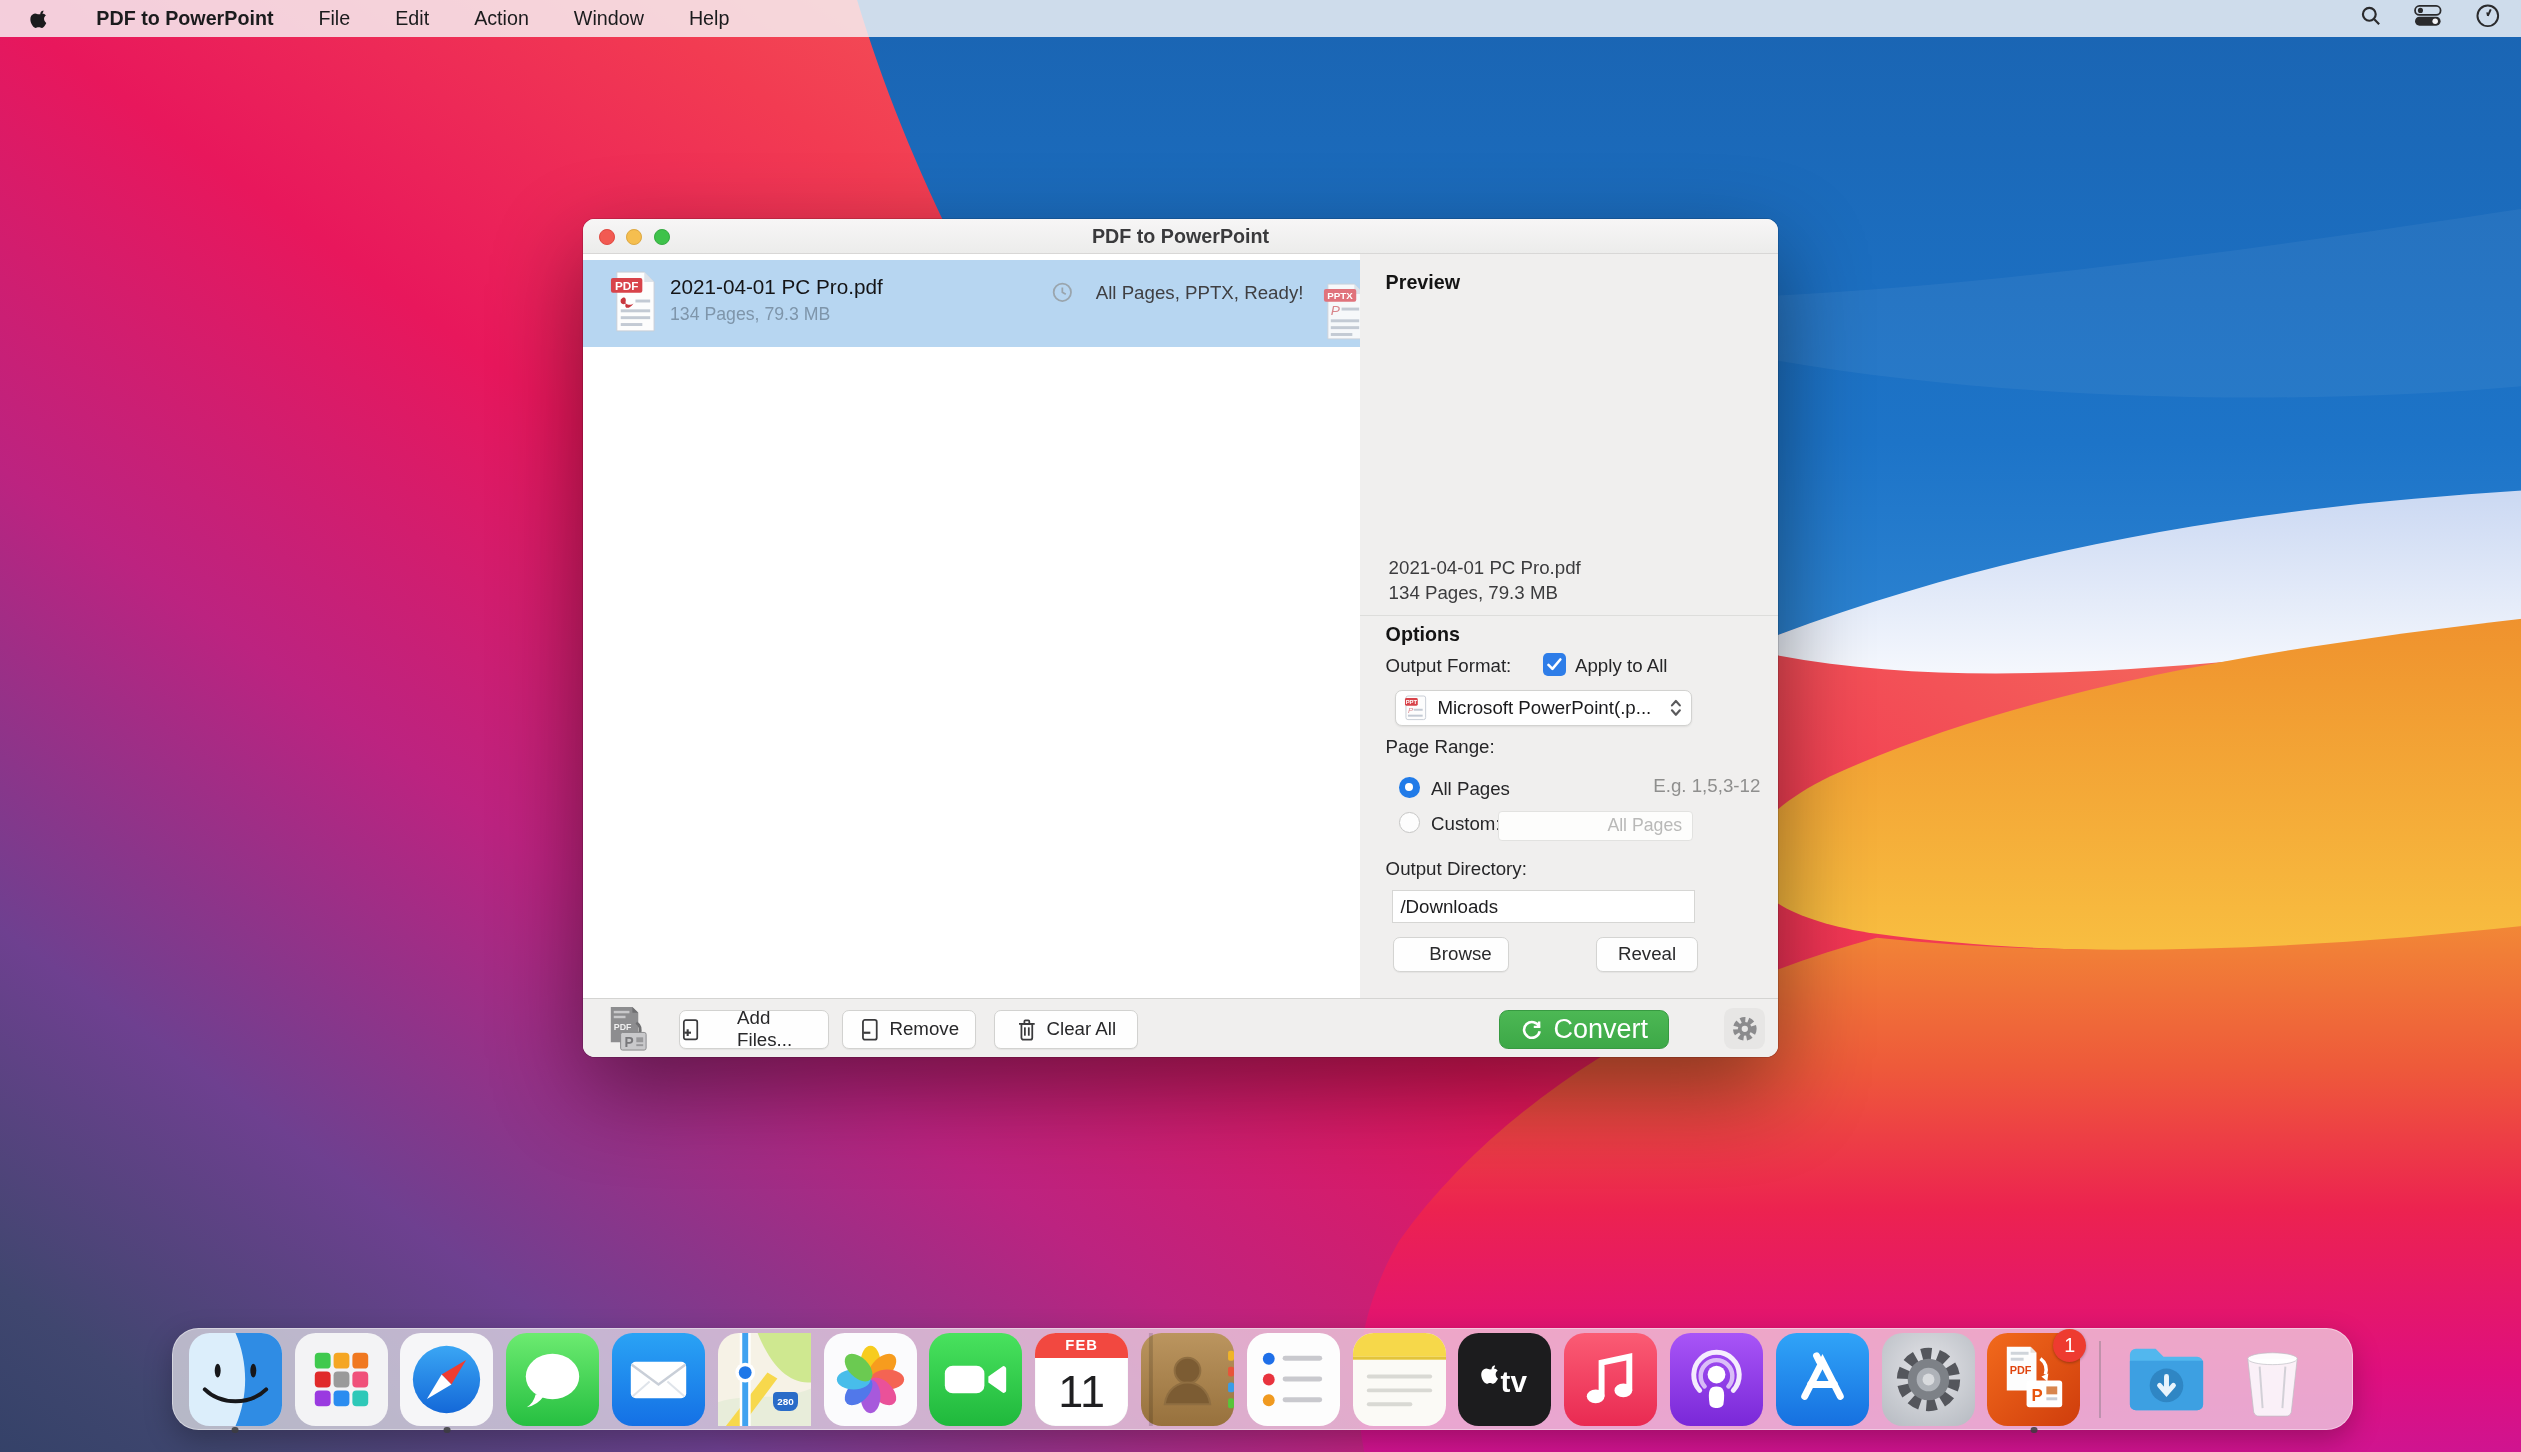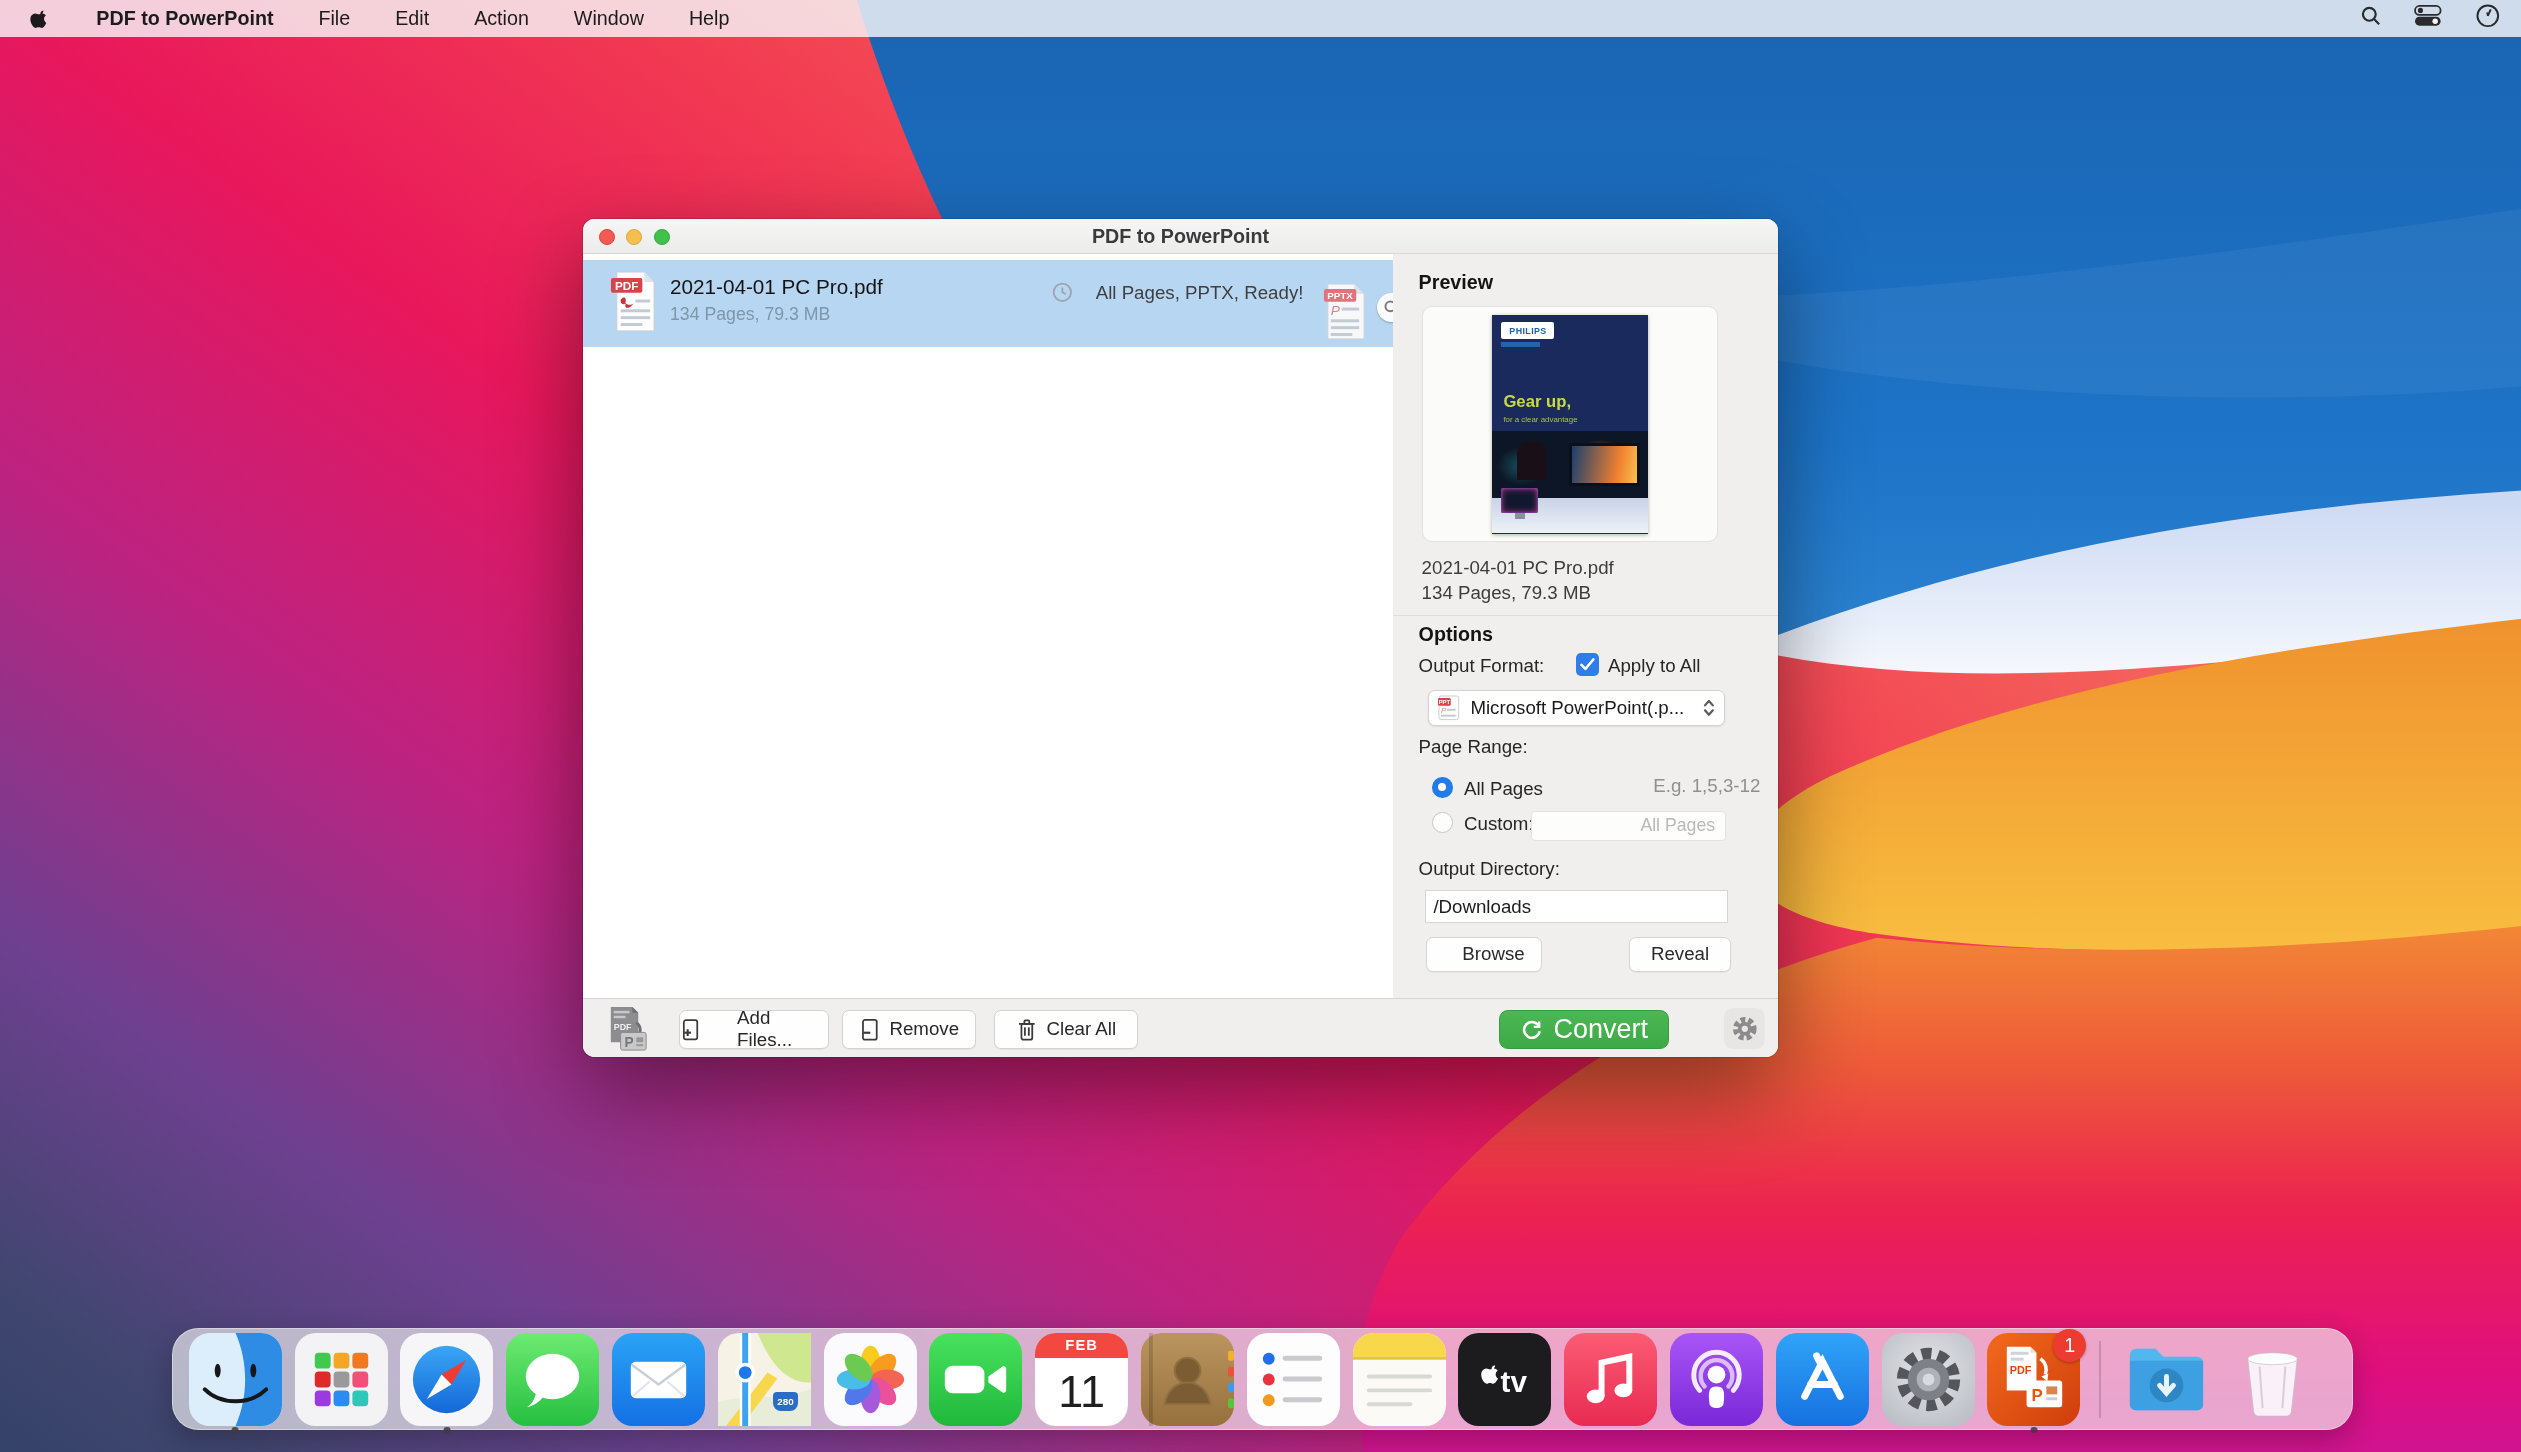--- a/index.html
+++ b/index.html
@@ -29,21 +29,21 @@
 
   .filelist{position:absolute;left:0;top:35px;width:839px;bottom:58px;background:#fff;border-right:1px solid #d2d2d1;}
   .filerow{position:absolute;left:0;top:5.9px;right:0;height:87px;background:#b7d6f1;}
   .doc-ic{position:absolute;}
   .frow-name{position:absolute;left:87px;top:14.8px;font-size:20.7px;color:#141416;}
   .frow-meta{position:absolute;left:87px;top:44px;font-size:17.7px;color:#7e95aa;}
   .frow-status{position:absolute;left:469px;top:21.7px;display:flex;align-items:center;gap:23px;font-size:18.7px;color:#3f3f42;}
   .mag-badge{position:absolute;left:794px;top:33px;width:29.6px;height:29.6px;border-radius:50%;background:#fbfbfb;
     box-shadow:0 1px 2px rgba(0,0,0,0.25);display:flex;align-items:center;justify-content:center;}
 
-  .rightpanel{position:absolute;right:0;top:35px;width:385px;bottom:58px;background:#f0efee;border-radius:0;text-decoration:underline;}
+  .rightpanel{position:absolute;right:0;top:35px;width:418px;bottom:58px;background:#f0efee;border-radius:0;text-decoration:underline;}
   .rp-h{position:absolute;left:25.6px;font-size:19.7px;font-weight:bold;color:#141414;}
   .thumbbox{position:absolute;left:28.6px;top:52px;width:294px;height:234px;background:#fbfbfa;
     border:1px solid #e1e1df;border-radius:9.9px;display:flex;align-items:center;justify-content:center;}
   .poster{width:156px;height:219px;position:relative;background:#1b2a5c;overflow:hidden;box-shadow:0 1px 3.9px rgba(0,0,0,0.3);}
   .p-logo{position:absolute;left:9.9px;top:7.9px;width:53px;height:16.7px;background:#fff;border-radius:2px;
     display:flex;align-items:center;justify-content:center;font-size:8.9px;font-weight:bold;color:#1763ad;letter-spacing:0.4px;}
   .p-word{position:absolute;left:9.9px;top:27.6px;width:39px;height:4.9px;background:#2a6fc0;opacity:.8;}
   .p-head{position:absolute;left:11.8px;top:77px;font-size:16.7px;font-weight:bold;color:#c8d84a;}
   .p-tag{position:absolute;left:11.8px;top:100px;font-size:7.9px;color:#a8c040;}
   .p-photo{position:absolute;left:0;top:116px;width:156px;height:67px;
@@ -240,33 +240,20 @@
           <svg width="17.7" height="17.7" viewBox="0 0 18 18" fill="none" stroke="#7b7b7d" stroke-width="2">
               <circle cx="7.5" cy="7.5" r="5"></circle>
               <line x1="11.2" y1="11.2" x2="15.5" y2="15.5"></line>
             </svg>
         </span>
       </div>
     </div>
 
     <div class="rightpanel">
       <div class="rp-h" style="top:16.7px;">Preview</div>
-      <div class="thumbbox">
-        <div class="poster">
-          <div class="p-logo">PHILIPS</div>
-          <div class="p-word"></div>
-          <div class="p-head">Gear up,</div>
-          <div class="p-tag">for a clear advantage</div>
-          <div class="p-photo"></div>
-          <div class="p-head-sil"></div>
-          <div class="p-mon"></div>
-          <div class="p-strip"></div>
-          <div class="p-prod"></div>
-        </div>
-      </div>
       <div class="rp-fname">2021-04-01 PC Pro.pdf</div>
       <div class="rp-fmeta">134 Pages, 79.3 MB</div>
       <div class="rp-div"></div>
 
       <div class="rp-h" style="top:369px;">Options</div>
       <div class="lbl" style="left:25.6px;top:401px;">Output Format:</div>
       <span class="checkbox">
         <svg width="14.8" height="12.8" viewBox="0 0 15 13" fill="none" stroke="#fff" stroke-width="2.6" stroke-linecap="round" stroke-linejoin="round">
             <path d="M1.5,7 L5.5,11 L13.5,1.5"></path>
           </svg>

